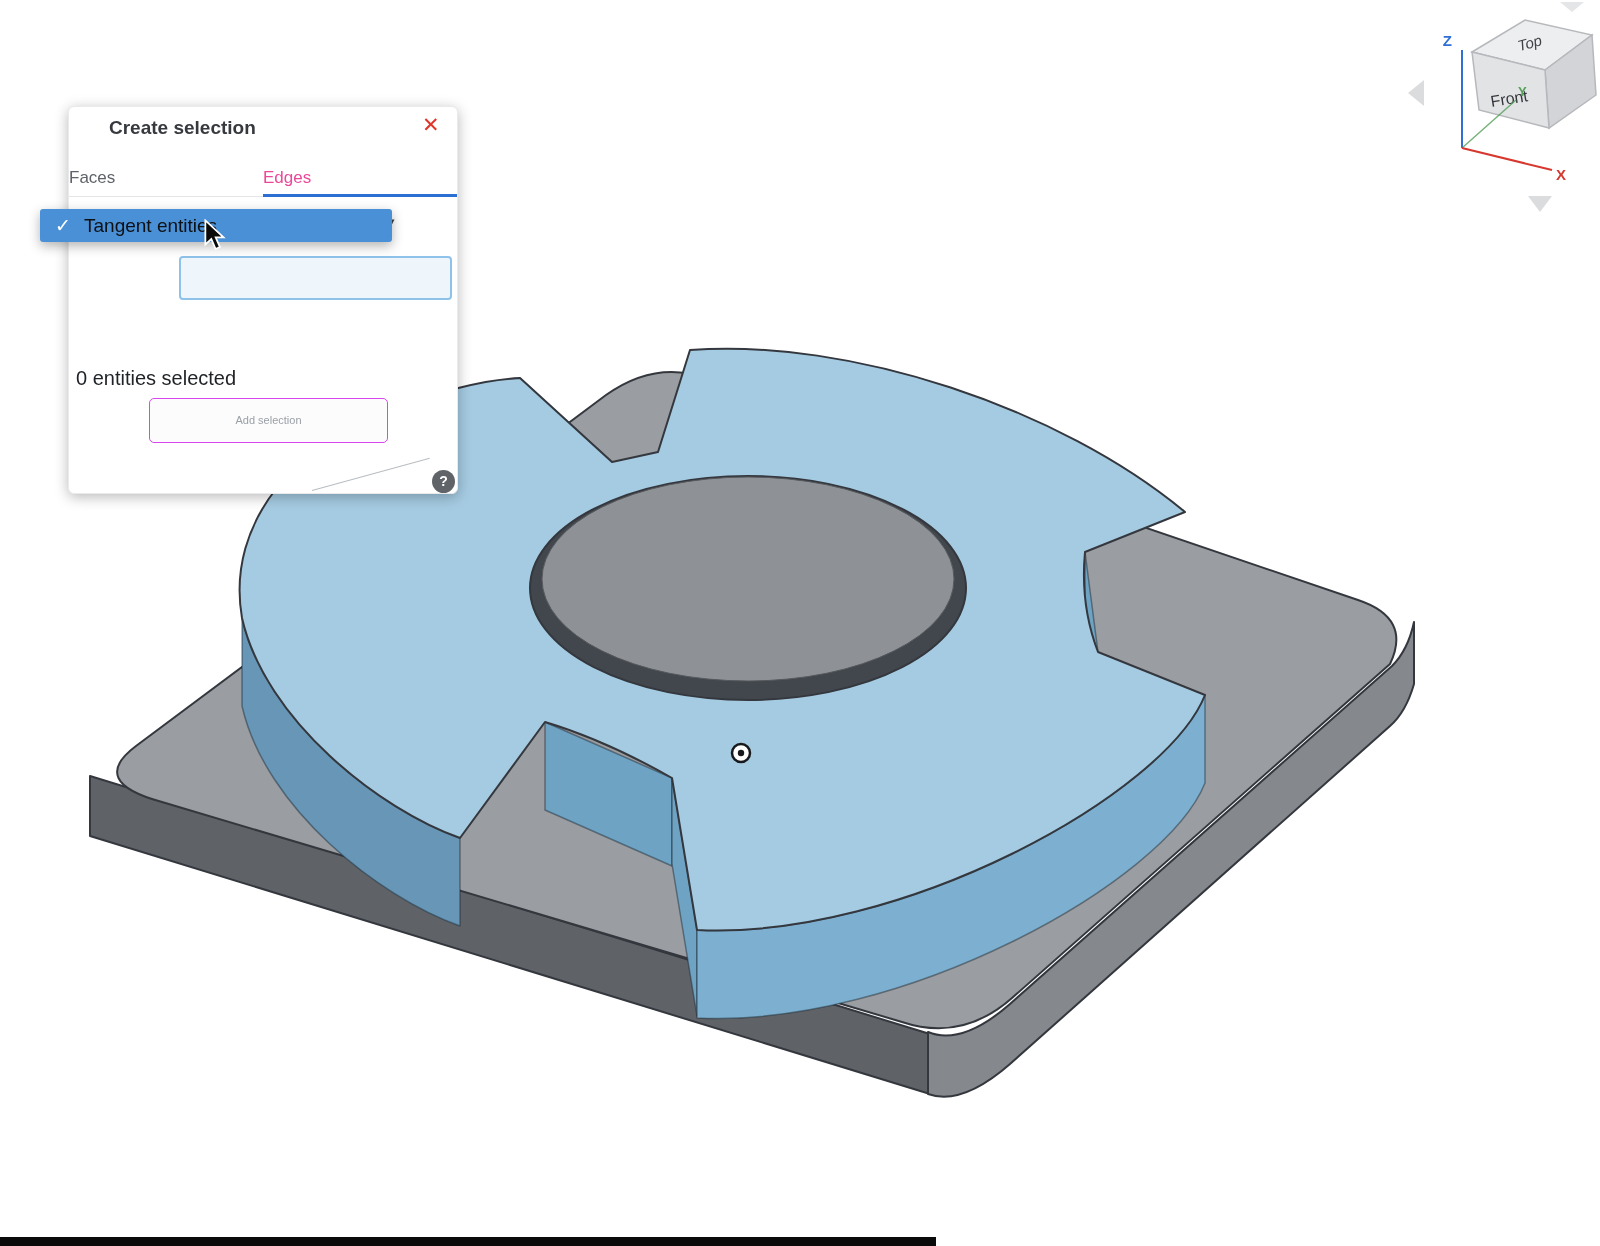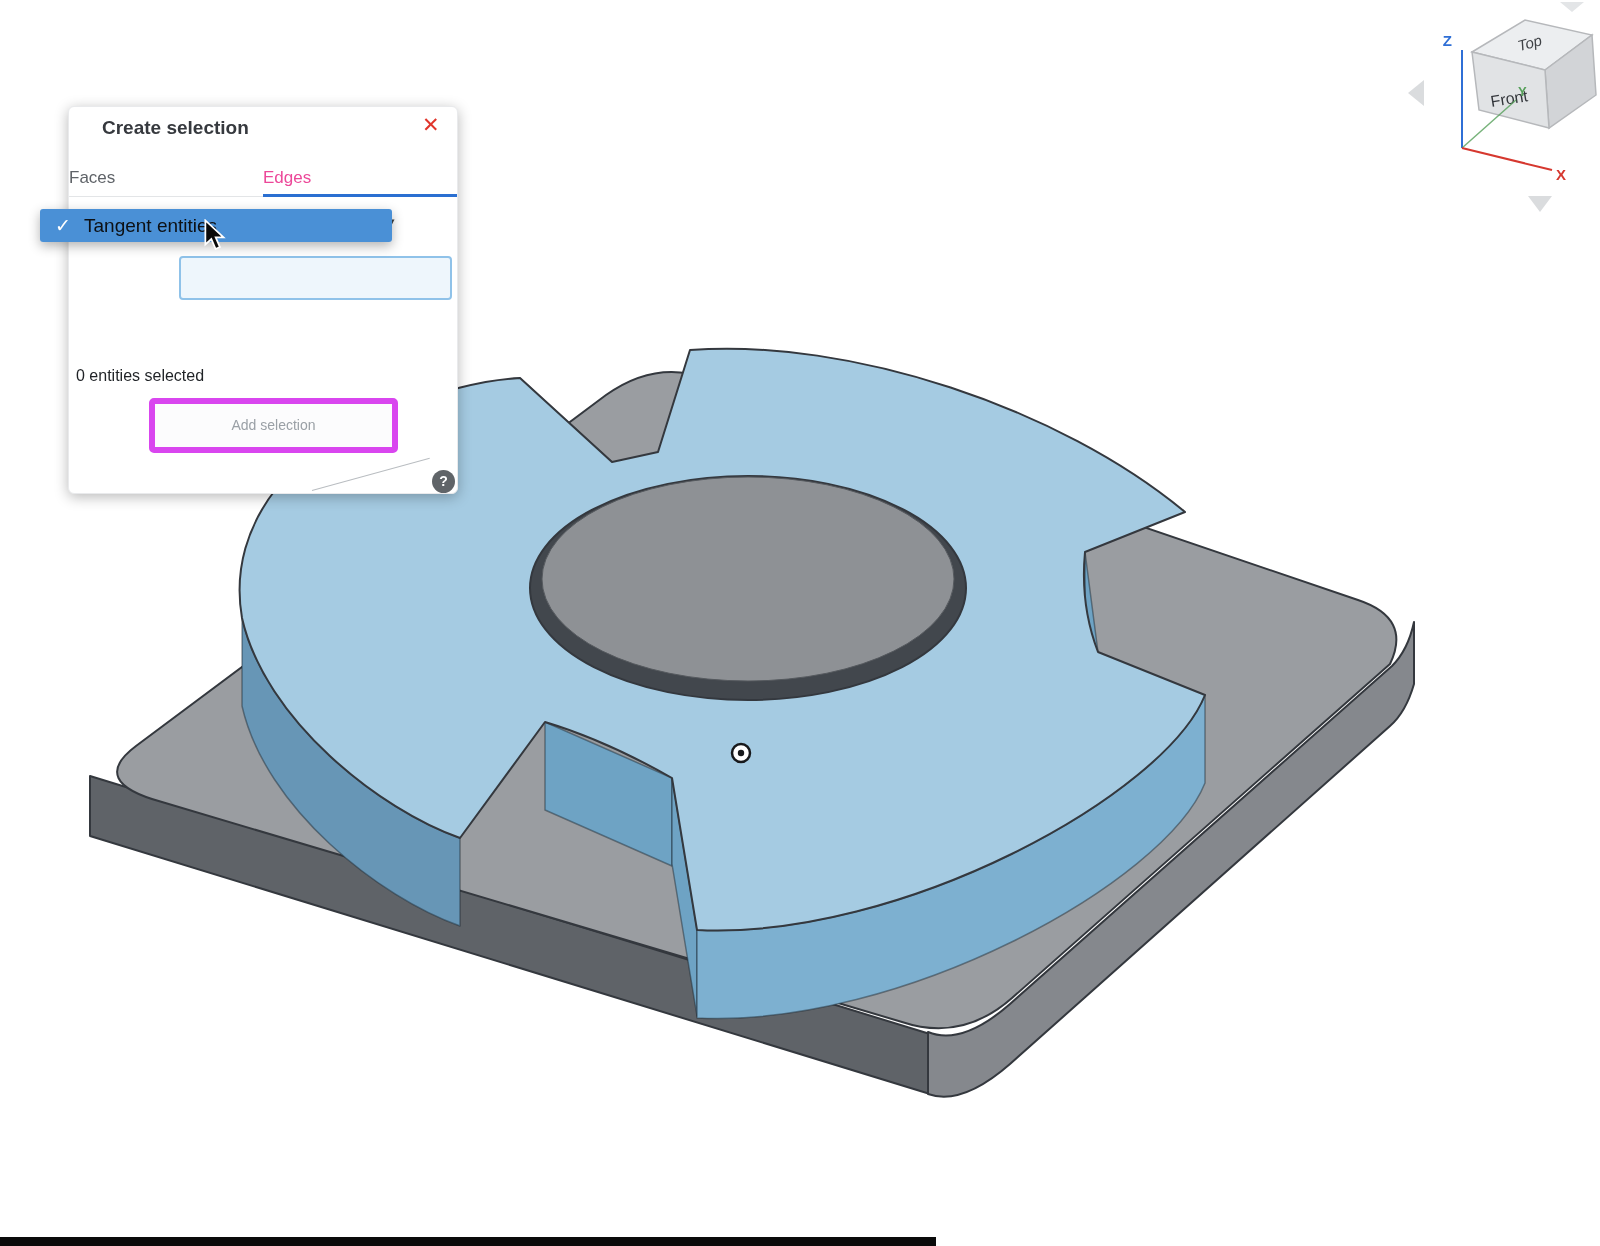--- a/index.html
+++ b/index.html
@@ -5,32 +5,32 @@
   html,body{margin:0;padding:0;background:#fff;}
   .stage{position:relative;width:1600px;height:1246px;background:#ffffff;overflow:hidden;
          font-family:"Liberation Sans","DejaVu Sans",sans-serif;}
   svg{display:block;}
   .scene{position:absolute;left:0;top:0;z-index:1;}
   .edge{stroke:#34383e;stroke-width:2;stroke-linejoin:round;}
   .edge-soft{stroke:rgba(25,35,45,.45);stroke-width:1.5;stroke-linejoin:round;}
 
   .dialog{position:absolute;left:68px;top:106px;width:388px;height:386px;background:#ffffff;
           border:1px solid #e9eaec;border-radius:6px;box-shadow:0 3px 14px rgba(0,0,0,.28);z-index:10;}
-  .dlg-title{position:absolute;left:33px;top:10px;font-size:19px;font-weight:bold;color:#36393e;}
+  .dlg-title{position:absolute;left:40px;top:10px;font-size:19px;font-weight:bold;color:#36393e;}
   .dlg-close{position:absolute;left:353px;top:6px;font-size:21px;font-weight:bold;color:#e0352b;cursor:default;}
   .tab{position:absolute;top:52px;width:194px;height:38px;line-height:38px;text-align:left;font-size:17px;color:#5f6368;}
   .tab.active{color:#ec4899;font-weight:normal;}
   .tab-divider{position:absolute;left:0;top:89px;width:388px;height:1px;background:#e3e5e7;}
   .tab-underline{position:absolute;left:194px;top:87px;width:194px;height:3px;background:#2a6fd1;}
   .combo-arrow{position:absolute;left:318px;top:106px;font-size:15px;color:#3c4043;}
   .partial-input{position:absolute;left:110px;top:149px;width:269px;height:40px;background:#eef6fc;
                  border:2px solid #8fc2e9;border-radius:4px;}
-  .dlg-status{position:absolute;left:7px;top:260px;font-size:16px;color:#1f2226;}
+  .dlg-status{position:absolute;left:7px;top:260px;font-size:20px;color:#1f2226;}
   .dlg-btn{position:absolute;left:80px;top:291px;width:237px;height:43px;line-height:43px;text-align:center;
-           background:#fcfcfd;border:6px solid #d946ef;border-radius:5px;font-size:14px;color:#9aa0a6;}
+           background:#fcfcfd;border:1px solid #d946ef;border-radius:5px;font-size:11px;color:#9aa0a6;}
   .tail-line{position:absolute;left:243px;top:383px;width:122px;height:0;border-top:1.5px solid #b9bdc1;
              transform:rotate(-15.3deg);transform-origin:left center;}
   .help{position:absolute;left:363px;top:363px;width:23px;height:23px;border-radius:50%;background:#606468;
         color:#ffffff;font-size:14px;font-weight:bold;text-align:center;line-height:23px;}
 
   .menu{position:absolute;left:40px;top:209px;width:352px;background:#eff1f3;border-radius:3px;
         box-shadow:0 4px 12px rgba(0,0,0,.3);z-index:20;overflow:hidden;}
   .menu-row{position:relative;height:33px;line-height:33px;font-size:19px;color:#1f2328;padding-left:44px;}
   .menu-row.selected{background:#4a90d6;color:#0d1014;}
   .menu-check{position:absolute;left:15px;top:0;color:#ffffff;font-weight:bold;font-size:19px;}

